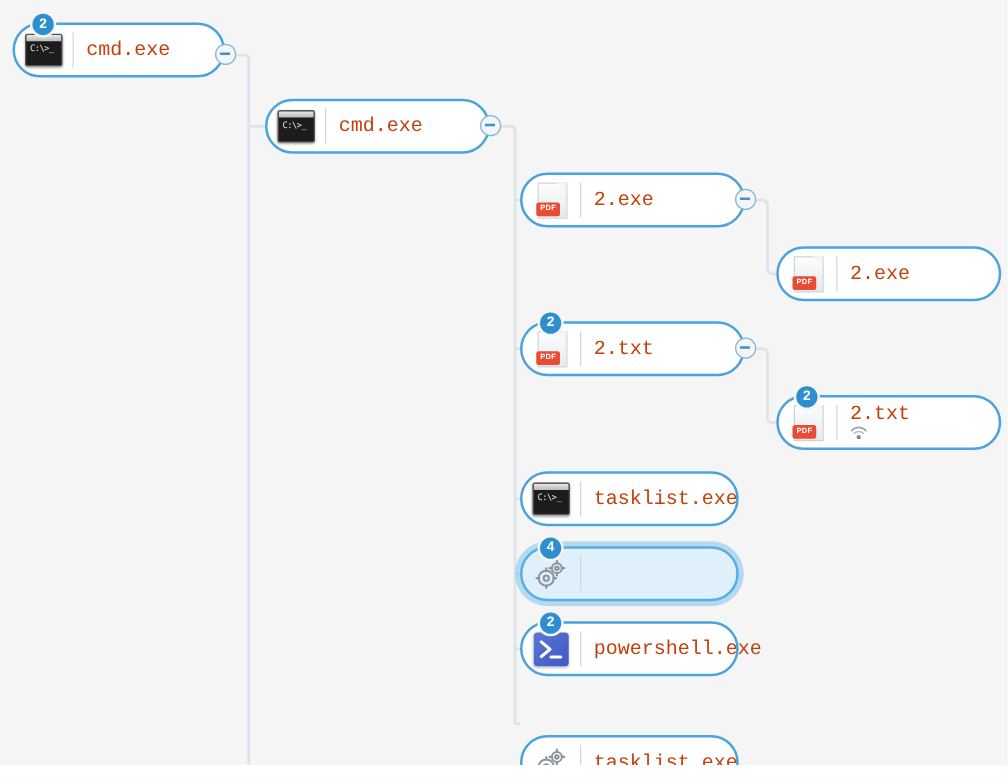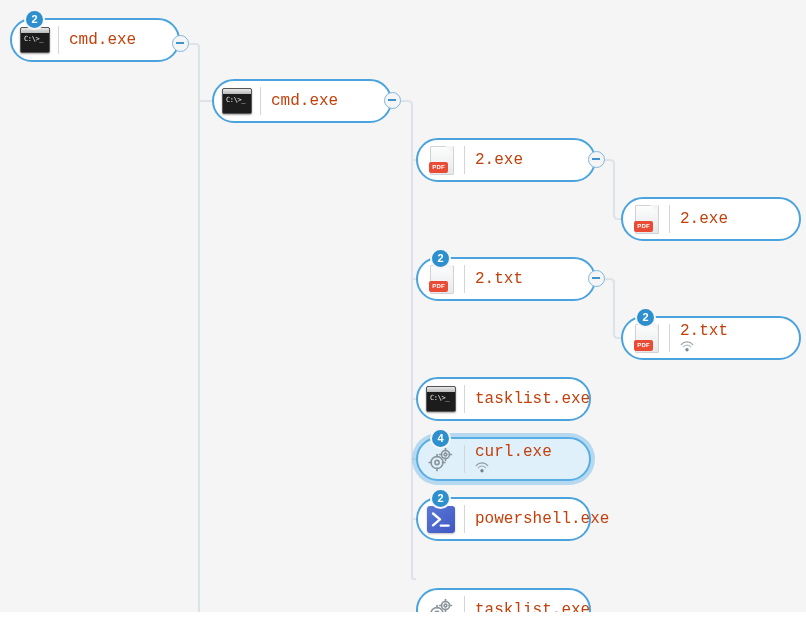--- a/index.html
+++ b/index.html
@@ -364,30 +364,20 @@
           <path d="M12.6 8.5h2"></path>
             <path d="M22.4 8.5h2"></path>
           <path d="M10 8.6v2.2"></path>
             <path d="M10 22.2v2.2"></path>
           <path d="M2.2 16.5h2.2"></path>
             <path d="M15.6 16.5h2.2"></path>
         </g>
       </svg>
     </div>
     <div class="node-divider"></div>
-    <div class="node-body">
-      <div class="node-label">curl.exe</div>
-      <div class="node-sub">
-        <svg class="ico-net" viewBox="0 0 16 13">
-          <path d="M1.2 4.2 A9 9 0 0 1 14.8 4.2" fill="none" stroke="#8c98a1" stroke-width="1.5" stroke-linecap="round"></path>
-          <path d="M3.6 6.9 A6 6 0 0 1 12.4 6.9" fill="none" stroke="#a7b1b9" stroke-width="1.4" stroke-linecap="round"></path>
-          <circle cx="8" cy="10.3" r="2" fill="#76828b"></circle>
-        </svg>
-      </div>
-    </div>
   </div>
 
   <div class="node" style="left:416px; top:497px; width:175px;">
     <div class="badge">2</div>
     <div class="node-icon">
       <div class="ico-ps">
         <svg viewBox="0 0 28 27" width="28" height="27">
           <path d="M6 7.5 L13 13.4 L6 19.3" fill="none" stroke="#ffffff" stroke-width="2.4" stroke-linecap="round" stroke-linejoin="round"></path>
           <path d="M13.8 19.6 H21.6" stroke="#ffffff" stroke-width="2.4" stroke-linecap="round"></path>
         </svg>

